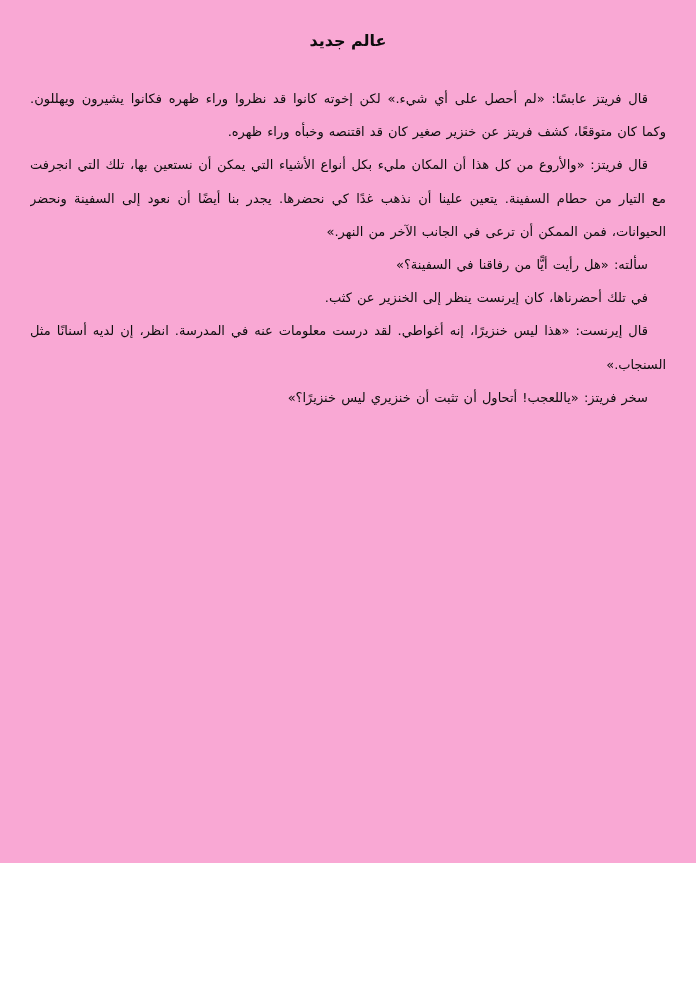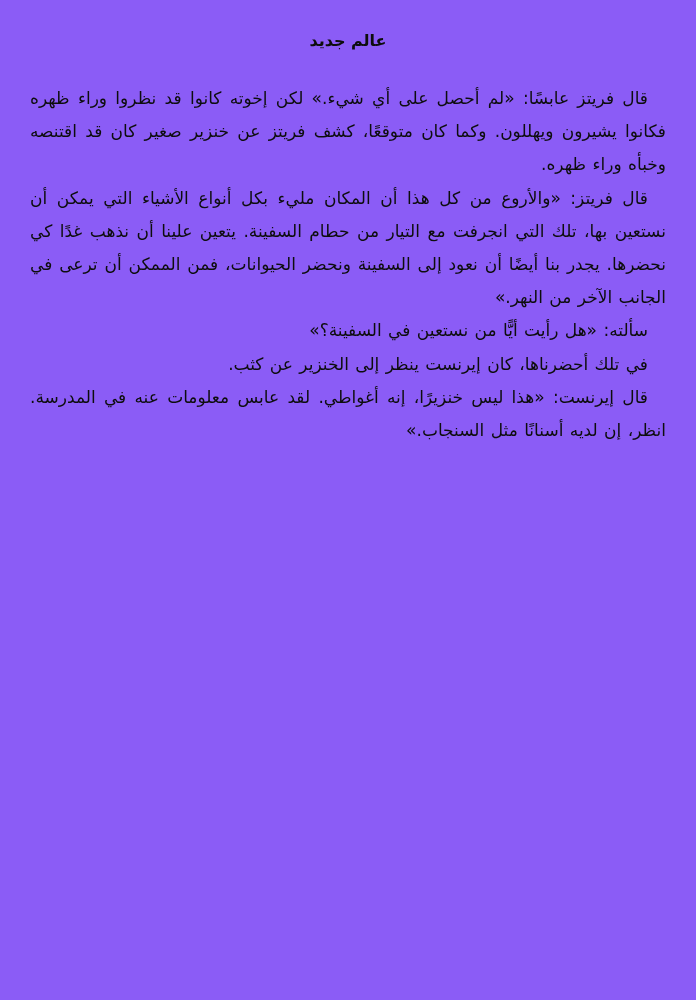--- a/index.html
+++ b/index.html
@@ -3,23 +3,23 @@
 <meta charset="utf-8">
 <style>
   html, body {
     margin: 0;
     padding: 0;
     background: #ffffff;
   }
   .page {
     position: relative;
     width: 696px;
-    height: 1000px;
+    height: 863px;
     margin: 0 auto;
-    background: #8b5cf6;
+    background: #f9a8d4;
     color: #0d0d0d;
     direction: rtl;
     font-family: "DejaVu Sans", sans-serif;
     box-sizing: border-box;
     padding: 30px 30px 0 30px;
     overflow: hidden;
   }
   .chapter-title {
     margin: 0 0 30px 0;
     text-align: center;
@@ -27,33 +27,34 @@
     font-weight: 700;
     line-height: 22px;
     letter-spacing: 0;
   }
   .body-text {
     overflow: hidden;
   }
   .body-text p {
     margin: 0;
     padding: 0;
-    font-size: 17px;
+    font-size: 13px;
     line-height: 33.2px;
     text-align: justify;
     text-justify: inter-word;
     text-indent: 18px;
     word-spacing: 1px;
   }
 </style>
 </head>
 <body>
 
 <div class="page">
   <h1 class="chapter-title">عالم جديد</h1>
   <div class="body-text">
       <p>قال فريتز عابسًا: «لم أحصل على أي شيء.» لكن إخوته كانوا قد نظروا وراء ظهره فكانوا يشيرون ويهللون. وكما كان متوقعًا، كشف فريتز عن خنزير صغير كان قد اقتنصه وخبأه وراء ظهره.</p>
       <p>قال فريتز: «والأروع من كل هذا أن المكان مليء بكل أنواع الأشياء التي يمكن أن نستعين بها، تلك التي انجرفت مع التيار من حطام السفينة. يتعين علينا أن نذهب غدًا كي نحضرها. يجدر بنا أيضًا أن نعود إلى السفينة ونحضر الحيوانات، فمن الممكن أن ترعى في الجانب الآخر من النهر.»</p>
-      <p>سألته: «هل رأيت أيًّا من نستعين في السفينة؟»</p>
+      <p>سألته: «هل رأيت أيًّا من رفاقنا في السفينة؟»</p>
       <p>في تلك أحضرناها، كان إيرنست ينظر إلى الخنزير عن كثب.</p>
-      <p>قال إيرنست: «هذا ليس خنزيرًا، إنه أغواطي. لقد عابس معلومات عنه في المدرسة. انظر، إن لديه أسنانًا مثل السنجاب.»</p>
+      <p>قال إيرنست: «هذا ليس خنزيرًا، إنه أغواطي. لقد درست معلومات عنه في المدرسة. انظر، إن لديه أسنانًا مثل السنجاب.»</p>
+      <p>سخر فريتز: «ياللعجب! أتحاول أن تثبت أن خنزيري ليس خنزيرًا؟»</p>
     </div>
 </div>
 
 </body></html>

